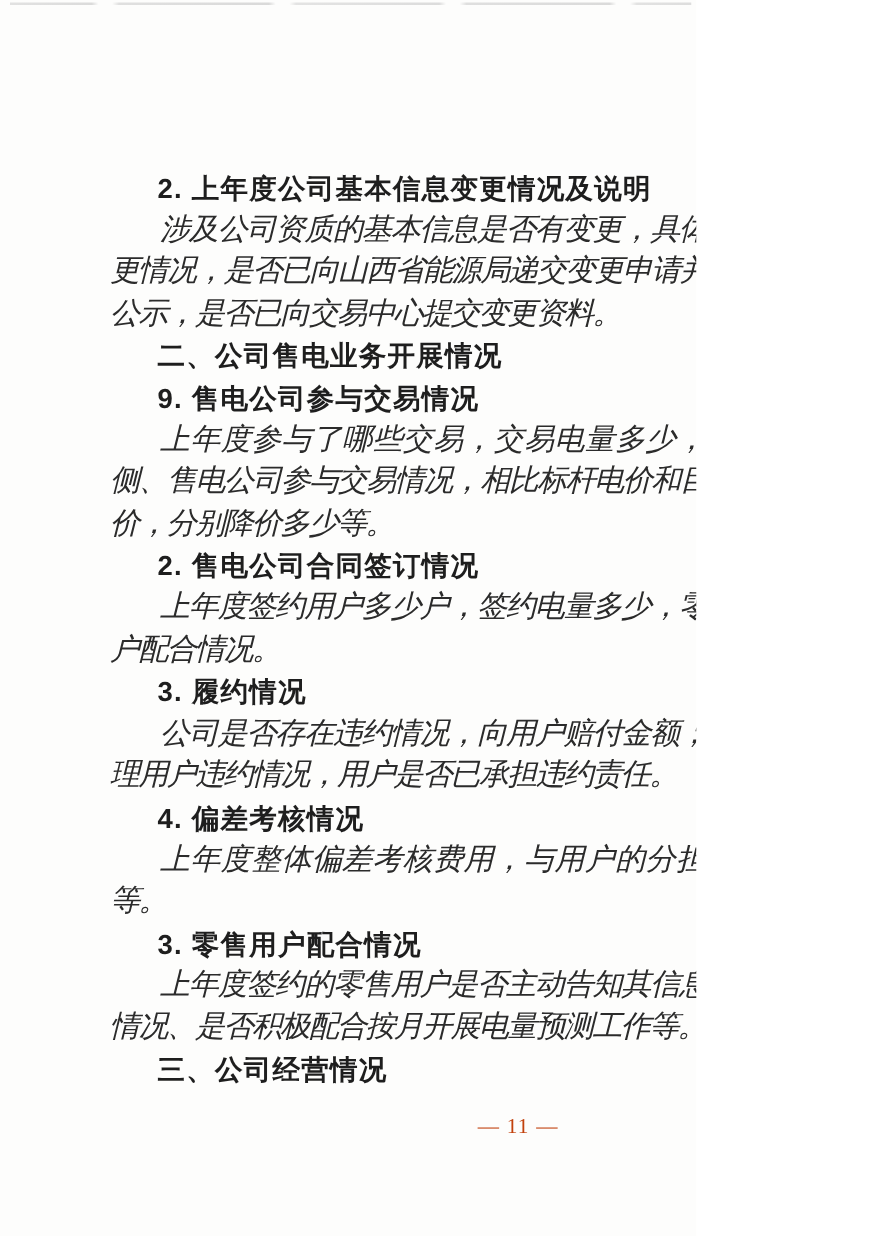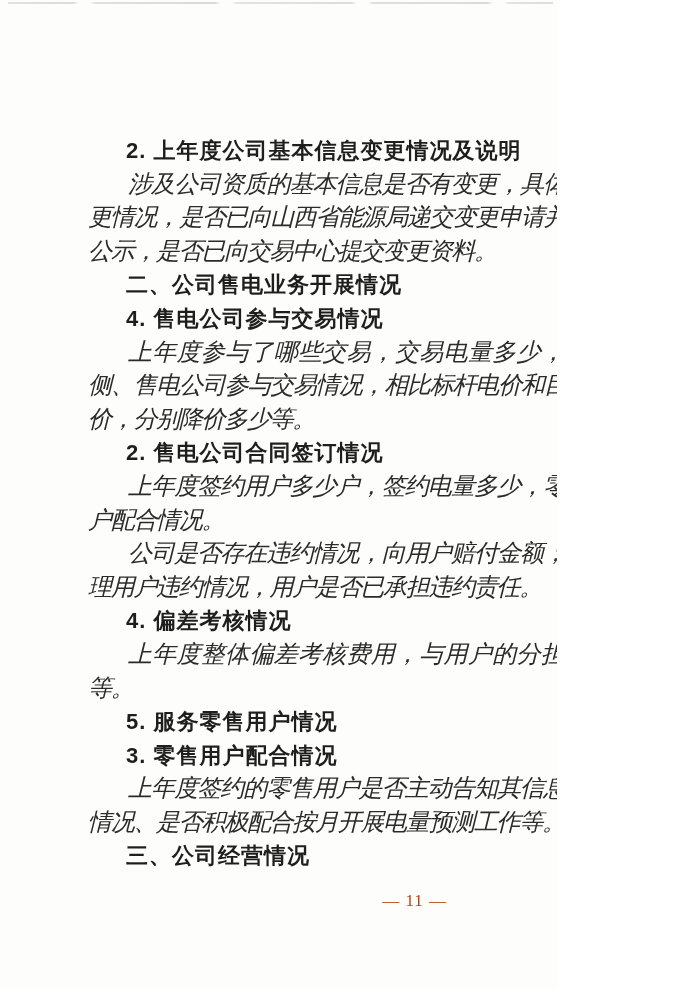--- a/index.html
+++ b/index.html
@@ -65,28 +65,28 @@
 <body>
 
 <div class="page">
 
   <div class="scan-artifact-top"></div>
 
   <main class="content">
     <h2 class="heading">2. 上年度公司基本信息变更情况及说明</h2>
     <p class="para">涉及公司资质的基本信息是否有变更，具体的变更情况，是否已向山西省能源局递交变更申请并通过公示，是否已向交易中心提交变更资料。</p>
     <h2 class="heading">二、公司售电业务开展情况</h2>
-    <h2 class="heading">4. 售电公司参与交易情况</h2>
+    <h2 class="heading">9. 售电公司参与交易情况</h2>
     <p class="para">上年度参与了哪些交易，交易电量多少，发电侧、售电公司参与交易情况，相比标杆电价和目录电价，分别降价多少等。</p>
     <h2 class="heading">2. 售电公司合同签订情况</h2>
     <p class="para">上年度签约用户多少户，签约电量多少，零售用户配合情况。</p>
+    <h2 class="heading">3. 履约情况</h2>
     <p class="para">公司是否存在违约情况，向用户赔付金额；所代理用户违约情况，用户是否已承担违约责任。</p>
     <h2 class="heading">4. 偏差考核情况</h2>
     <p class="para">上年度整体偏差考核费用，与用户的分担比例等。</p>
-    <h2 class="heading">5. 服务零售用户情况</h2>
     <h2 class="heading">3. 零售用户配合情况</h2>
     <p class="para">上年度签约的零售用户是否主动告知其信息变更情况、是否积极配合按月开展电量预测工作等。</p>
     <h2 class="heading">三、公司经营情况</h2>
   </main>
 
   <div class="page-number">— 11 —</div>
 
 </div>
 
 </body></html>

